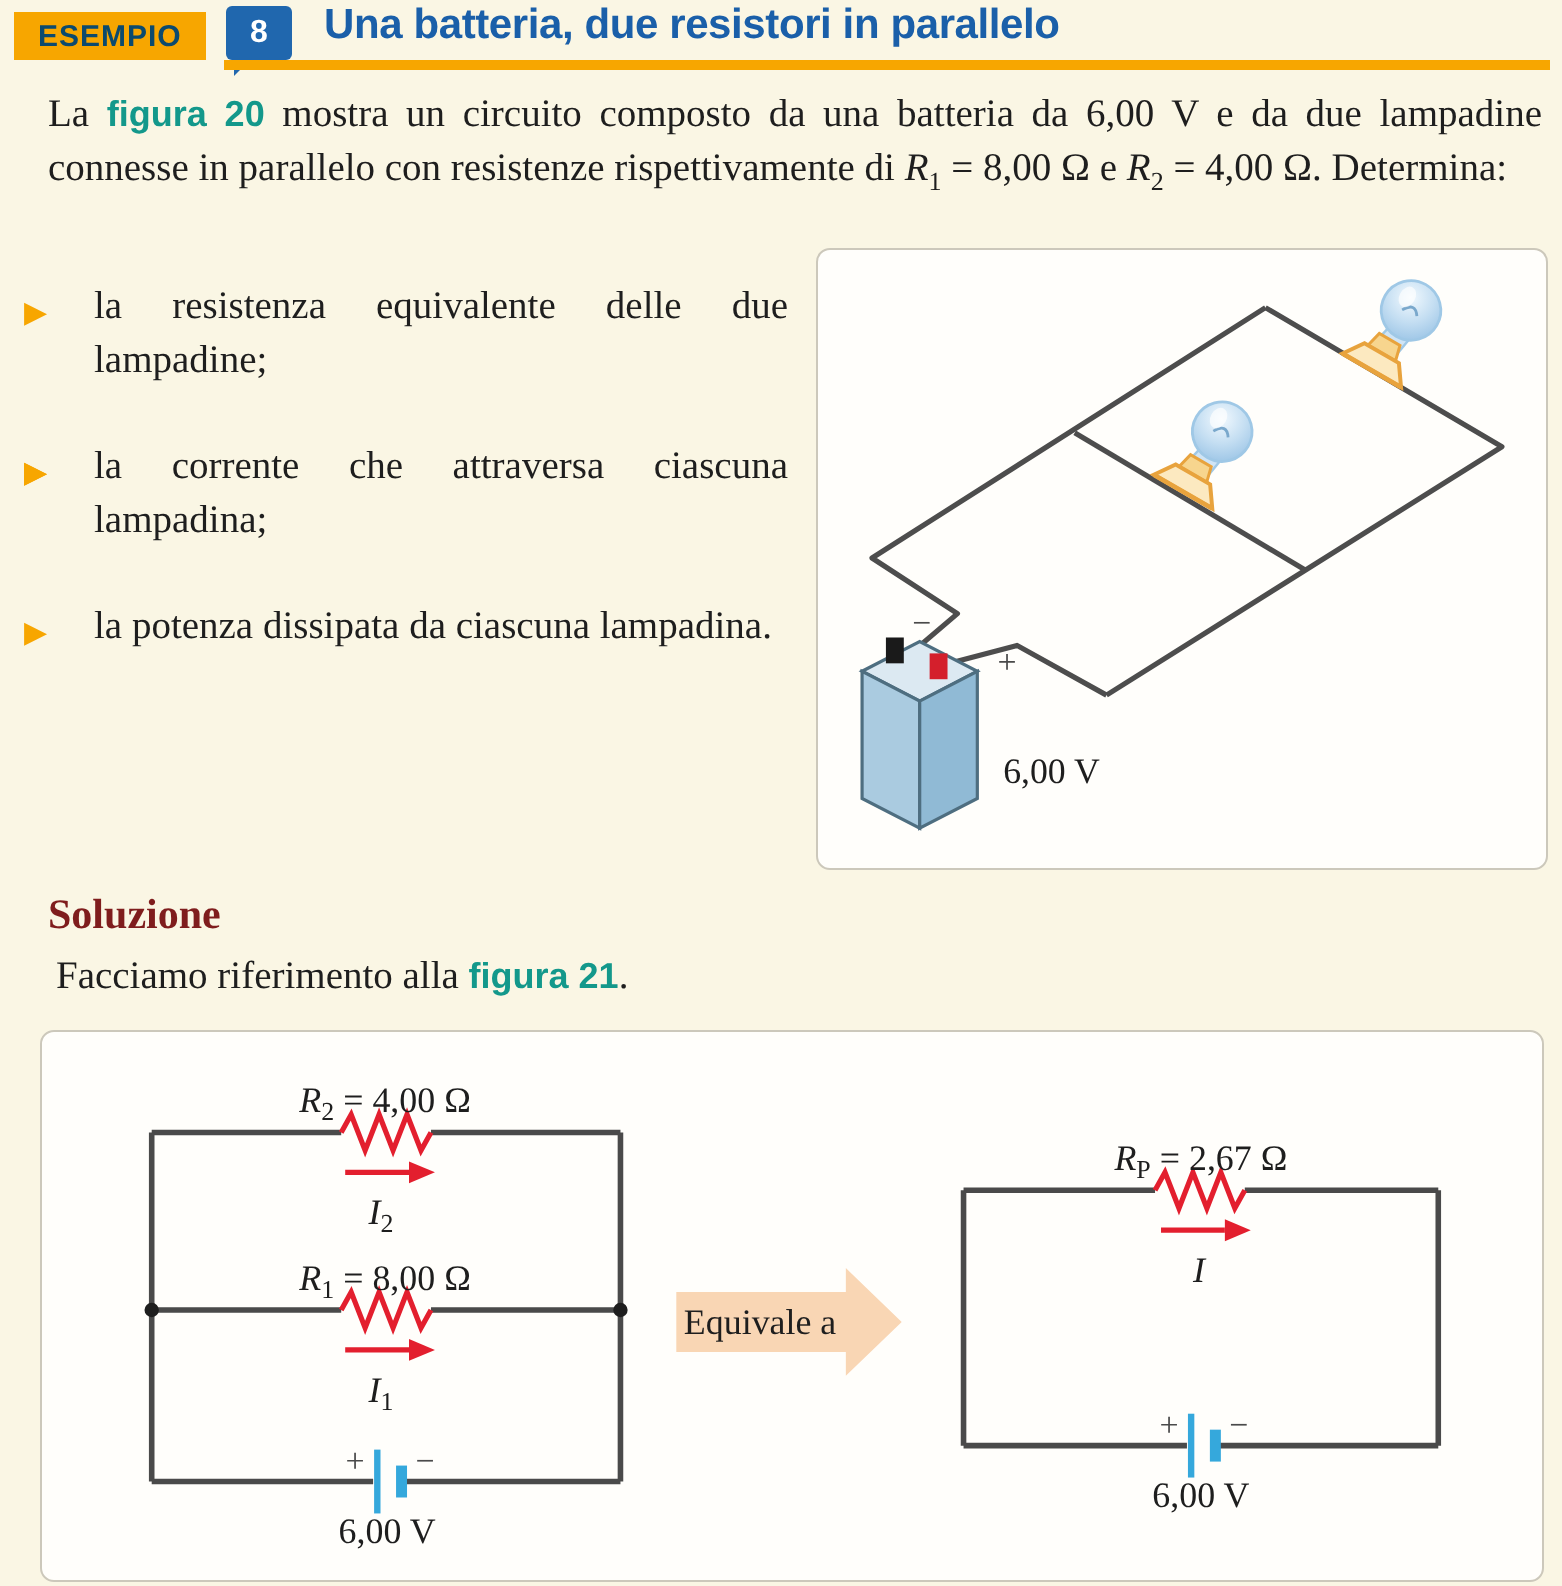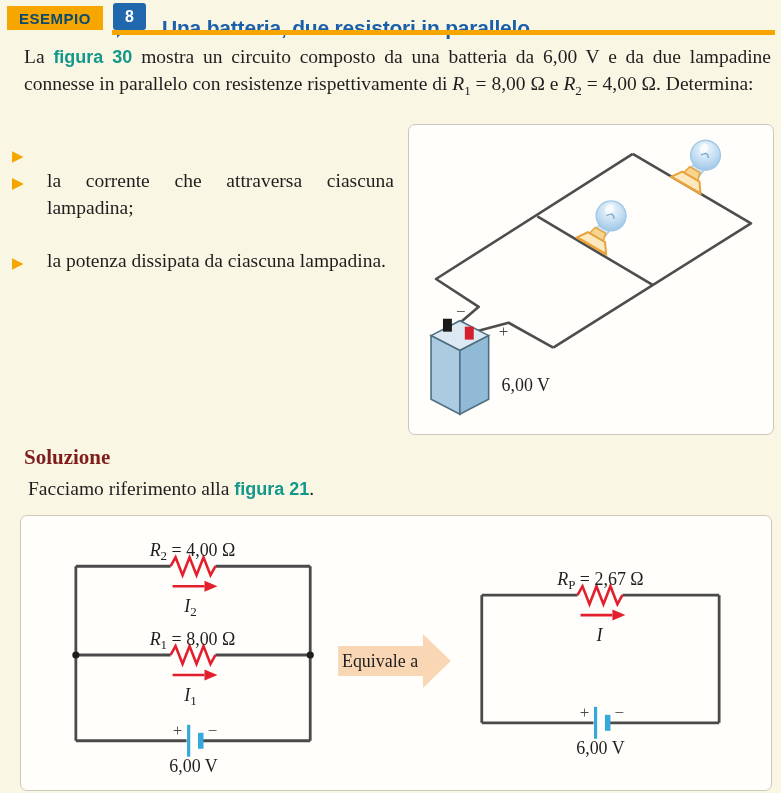--- a/index.html
+++ b/index.html
@@ -18,21 +18,21 @@
     position:absolute; left:113px; top:3px; width:33px; height:27px;
     background:#2067ae; color:#fff; border-radius:3px;
     font-family:"Liberation Sans", sans-serif; font-weight:bold; font-size:16px;
     display:flex; align-items:center; justify-content:center;
   }
   .numbadge .tail{
     position:absolute; left:4px; bottom:-8px; width:0; height:0;
     border-top:9px solid #2067ae; border-right:9px solid transparent;
   }
   .extitle{
-    position:absolute; left:162px; top:16px; margin:0;
+    position:absolute; left:162px; top:1px; margin:0;
     font-family:"Liberation Sans", sans-serif; font-weight:bold; font-size:21px;
     color:#1a5fa9; letter-spacing:-0.2px;
   }
   .hrule{position:absolute; left:112px; top:30px; width:663px; height:5px; background:#f7a600;}
   
   .intro{
     position:absolute; left:24px; top:44px; width:747px; margin:0;
     font-size:19.5px; line-height:26.5px; text-align:justify;
   }
   .figref{font-family:"Liberation Sans", sans-serif; font-weight:bold; color:#13988b; font-size:18px;}
@@ -77,24 +77,24 @@
   <header>
     <span class="kicker">ESEMPIO</span>
     <span class="numbadge">
       <span>8</span>
       <span class="tail"></span>
     </span>
     <h1 class="extitle">Una batteria, due resistori in parallelo</h1>
     <div class="hrule"></div>
   </header>
 
-  <p class="intro"><span>La </span><span class="figref">figura 30</span><span> mostra un circuito composto da una batteria da 6,00 V e da due lampadine connesse in parallelo con resistenze rispettivamente di </span><i class="var">R</i><sub>1</sub><span> = 8,00 Ω e </span><i class="var">R</i><sub>2</sub><span> = 4,00 Ω. Determina:</span></p>
+  <p class="intro"><span>La </span><span class="figref">figura 20</span><span> mostra un circuito composto da una batteria da 6,00 V e da due lampadine connesse in parallelo con resistenze rispettivamente di </span><i class="var">R</i><sub>1</sub><span> = 8,00 Ω e </span><i class="var">R</i><sub>2</sub><span> = 4,00 Ω. Determina:</span></p>
 
   <ul class="bullets">
-    <li><span class="tri">▶</span></li>
+    <li><span class="tri">▶</span><span>la resistenza equivalente delle due lampadine;</span></li>
     <li><span class="tri">▶</span></li>
     <li><span class="tri">▶</span><span>la corrente che attraversa ciascuna lampadina;</span></li>
     <li><span class="tri">▶</span><span>la potenza dissipata da ciascuna lampadina.</span></li>
   </ul>
 
   <figure class="figbox fig20">
     <svg viewBox="0 0 366 311">
       <defs>
         <radialGradient id="gbulb" cx="38%" cy="32%" r="75%">
           <stop offset="0%" stop-color="#f2f9fe"></stop>

